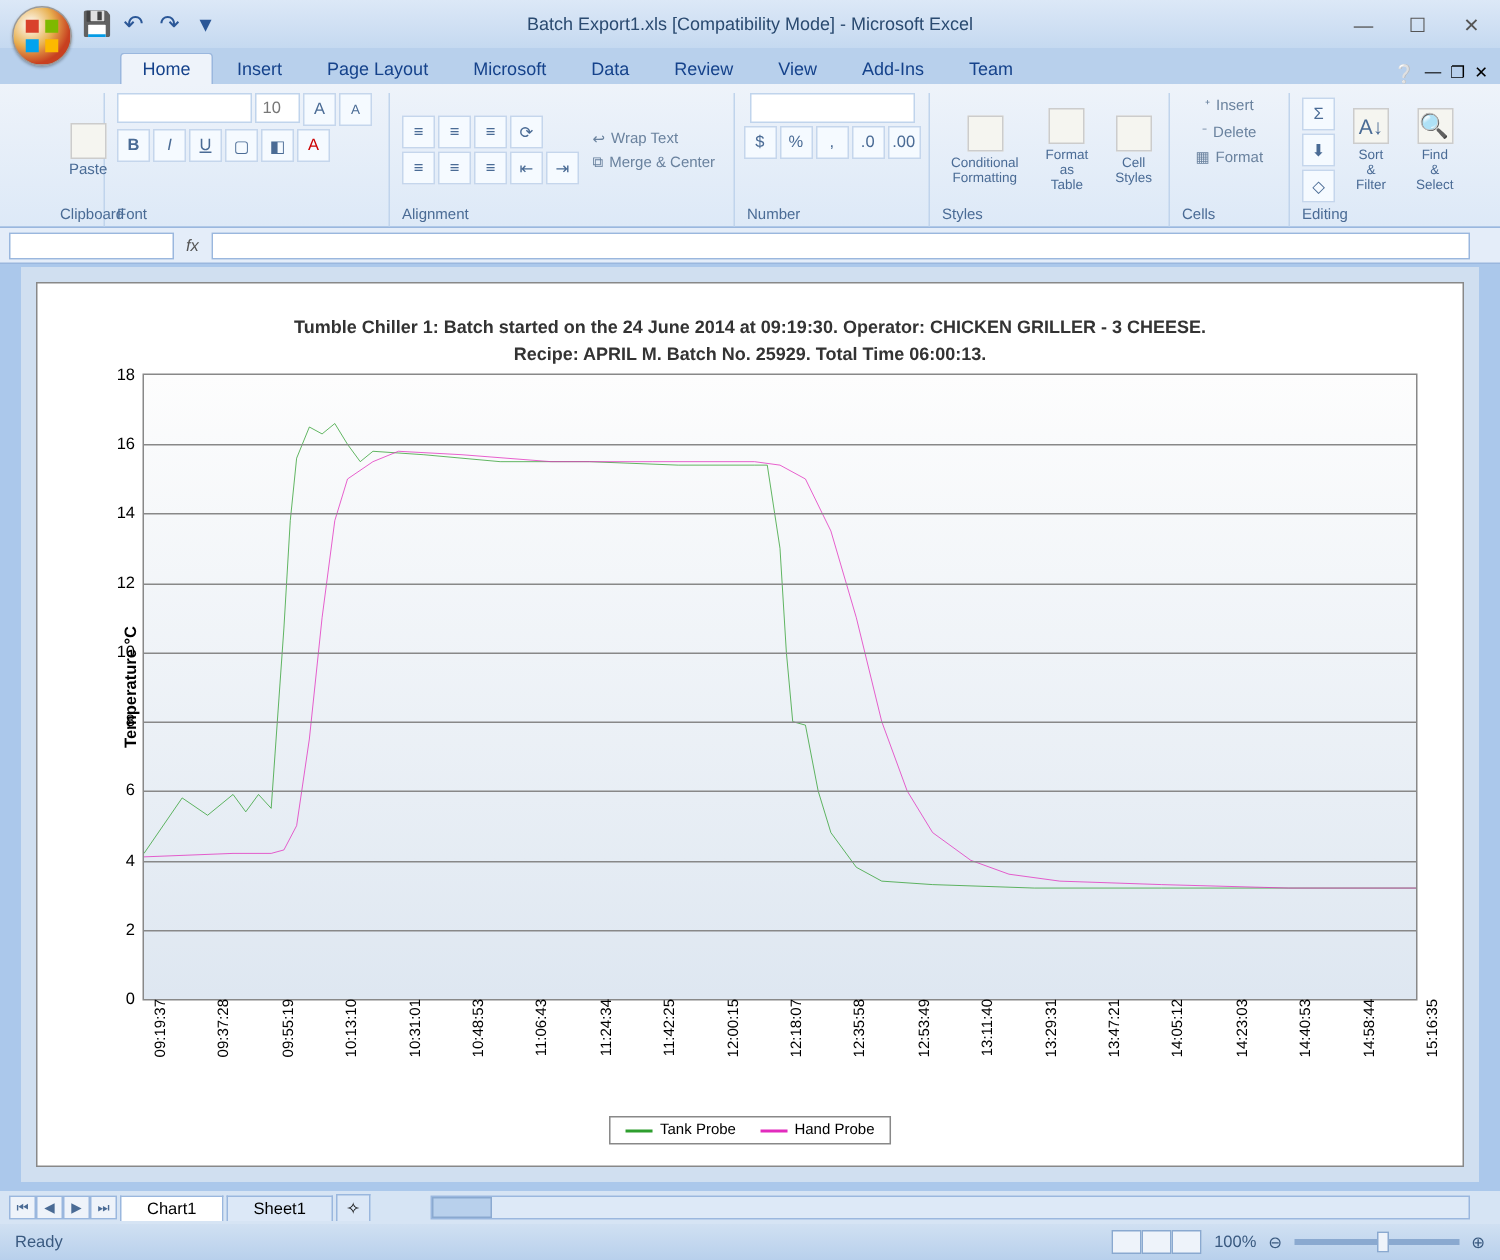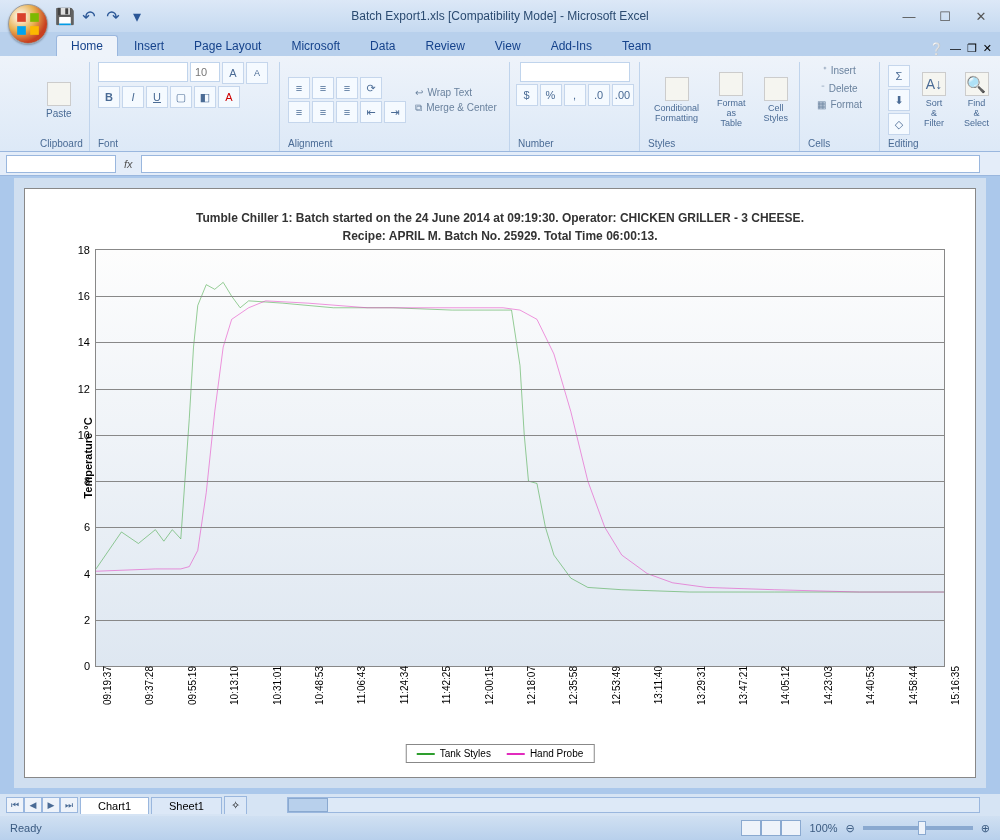--- a/index.html
+++ b/index.html
@@ -9,21 +9,21 @@
 .titlebar { height: 32px; background: linear-gradient(#dce8f7, #c5d9f0); display: flex; align-items: center; position: relative; }
 .office-btn { width: 40px; height: 40px; border-radius: 50%; background: radial-gradient(circle at 30% 30%, #fff, #e8b050 40%, #c84020 70%); border: 1px solid #999; position: absolute; top: 4px; left: 8px; z-index: 10; box-shadow: 0 1px 2px rgba(0,0,0,0.3); display:flex; align-items:center; justify-content:center; }
 .office-btn svg { width: 26px; height: 26px; }
 .qat { margin-left: 56px; display: flex; gap: 6px; align-items: center; }
 .qat-item { width: 18px; height: 18px; display:flex; align-items:center; justify-content:center; color:#2b5797; }
 .title-text { position: absolute; left: 50%; transform: translateX(-50%); font-size: 12px; color: #2a4a70; }
 .winbtns { position: absolute; right: 6px; display: flex; gap: 10px; color: #555; }
 .winbtn { width: 26px; height: 20px; display:flex; align-items:center; justify-content:center; font-size:13px; }
 
 
-.tabs { height: 24px; background: #b8d0ec; display: flex; align-items: flex-end; padding-left: 56px; gap: 2px; }
+.tabs { height: 24px; background: #b8d0ec; display: flex; align-items: flex-end; padding-left: 80px; gap: 2px; }
 .tab { padding: 3px 14px; font-size: 12px; color: #15428b; cursor: pointer; }
 .tab.active { background: #eef3fa; border-radius: 3px 3px 0 0; border:1px solid #9ab7de; border-bottom:none; }
 .help-area { position:absolute; right:8px; display:flex; gap:6px; }
 
 
 .ribbon { height: 96px; background: linear-gradient(#eef3fa, #dde9f7); border-bottom: 1px solid #9ab7de; display: flex; padding-top: 6px; }
 .group { border-right: 1px solid #c0d4ec; padding: 0 8px; display:flex; flex-direction:column; justify-content:space-between; }
 .group-body { flex:1; display:flex; align-items:center; gap:6px; }
 .group-label { text-align:left; font-size:10px; color:#4a6b95; padding-bottom:2px; }
 .bigbtn { display:flex; flex-direction:column; align-items:center; gap:2px; padding:2px 6px; font-size:10px; color:#4a6b95; }
@@ -109,21 +109,21 @@
   <div class="tab">Team</div>
   <div class="help-area">
     <span style="color:#2b5797;font-size:12px;">❔</span>
     <span style="font-size:11px;">—</span>
     <span style="font-size:11px;">❐</span>
     <span style="font-size:11px;">✕</span>
   </div>
 </div>
 
 <div class="ribbon">
-  <div class="group" style="width:90px;padding-left:40px;">
+  <div class="group" style="width:70px;padding-left:40px;">
     <div class="group-body">
         <div class="bigbtn">
           <div class="ico"></div>
           <span>Paste</span>
         </div>
       </div>
     <div class="group-label">Clipboard</div>
   </div>
   <div class="group" style="width:190px;">
     <div class="group-body stack" style="align-items:flex-start;">
@@ -296,21 +296,21 @@
           <div class="xtick" style="left: 80%;">14:05:12</div>
           <div class="xtick" style="left: 85%;">14:23:03</div>
           <div class="xtick" style="left: 90%;">14:40:53</div>
           <div class="xtick" style="left: 95%;">14:58:44</div>
           <div class="xtick" style="left: 100%;">15:16:35</div>
         </div>
     </div>
     <div class="legend">
       <div class="legend-item">
           <span class="swatch" style="background:#2e9e2e;"></span>
-          <span>Tank Styles</span>
+          <span>Tank Probe</span>
         </div>
       <div class="legend-item">
           <span class="swatch" style="background:#e22bbd;"></span>
           <span>Hand Probe</span>
         </div>
     </div>
   </div>
 </div>
 
 <div class="sheet-row">

